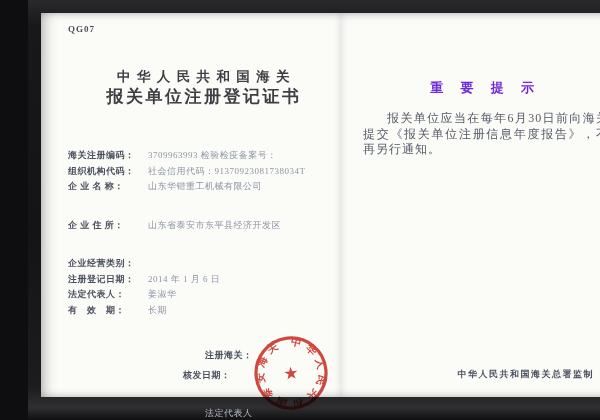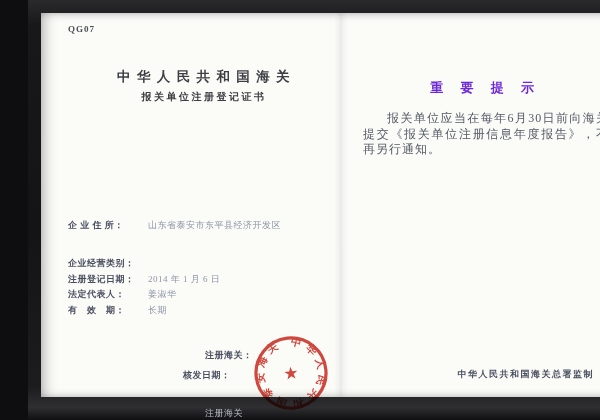--- a/index.html
+++ b/index.html
@@ -24,21 +24,21 @@
   .fold{
     position:absolute;left:293px;top:0;width:14px;height:384px;
     background:linear-gradient(90deg,rgba(120,120,130,0) 0%,rgba(120,120,130,.10) 45%,rgba(120,120,130,.16) 50%,rgba(120,120,130,.08) 60%,rgba(120,120,130,0) 100%);
   }
   .form-code{
     position:absolute;left:27px;top:11px;
     font-size:9px;font-weight:bold;letter-spacing:1px;color:#4d4f56;
   }
   .title-block{position:absolute;left:27px;top:54px;width:272px;text-align:center;color:#3e3f44;}
   .title-line1{font-size:13.5px;font-weight:bold;letter-spacing:1.5px;line-height:20px;}
-  .title-line2{font-size:10px;font-weight:bold;letter-spacing:2.5px;line-height:20px;}
+  .title-line2{font-size:17px;font-weight:bold;letter-spacing:2.5px;line-height:20px;}
   .field-row{display:flex;align-items:baseline;}
   .field-label{
     width:80px;flex:0 0 80px;
     font-size:9px;font-weight:bold;color:#4b5060;letter-spacing:.5px;white-space:nowrap;
   }
   .field-value{
     font-size:9px;color:#8d95a6;letter-spacing:.5px;white-space:nowrap;
   }
   .group-top{position:absolute;left:27px;top:136px;width:280px;}
   .group-top .field-row{height:15.7px;}
@@ -76,20 +76,34 @@
   <div class="page">
     <div class="fold"></div>
 
     <div class="form-code">QG07</div>
 
     <div class="title-block">
       <div class="title-line1">中 华 人 民 共 和 国 海 关</div>
       <div class="title-line2">报关单位注册登记证书</div>
     </div>
 
+    <div class="group-top">
+      <div class="field-row">
+        <span class="field-label">海关注册编码：</span>
+        <span class="field-value">3709963993  检验检疫备案号：</span>
+      </div>
+      <div class="field-row">
+        <span class="field-label">组织机构代码：</span>
+        <span class="field-value">社会信用代码：91370923081738034T</span>
+      </div>
+      <div class="field-row">
+        <span class="field-label">企 业 名 称：</span>
+        <span class="field-value">山东华锴重工机械有限公司</span>
+      </div>
+    </div>
 
     <div class="group-addr">
       <div class="field-row">
         <span class="field-label">企 业 住 所：</span>
         <span class="field-value">山东省泰安市东平县经济开发区</span>
       </div>
     </div>
 
     <div class="group-mid">
       <div class="field-row">
@@ -105,21 +119,21 @@
       </div>
       <div class="field-row">
         <span class="field-label">有　效　期：</span>
         <span class="field-value">长期</span>
       </div>
     </div>
 
     <div class="group-issue">
       <div class="field-row">
         <span class="field-label">注册海关：</span>
-        <span class="field-value issue-val-1">注册海关</span>
+        <span class="field-value issue-val-1">法定代表人</span>
       </div>
       <div class="field-row">
         <span class="field-label">核发日期：</span>
         <span class="field-value">2018年6月21日</span>
       </div>
     </div>
 
     <div class="notice-title">重 要 提 示</div>
     <div class="notice-body">报关单位应当在每年6月30日前向海关提交《报关单位注册信息年度报告》，不再另行通知。</div>
 

